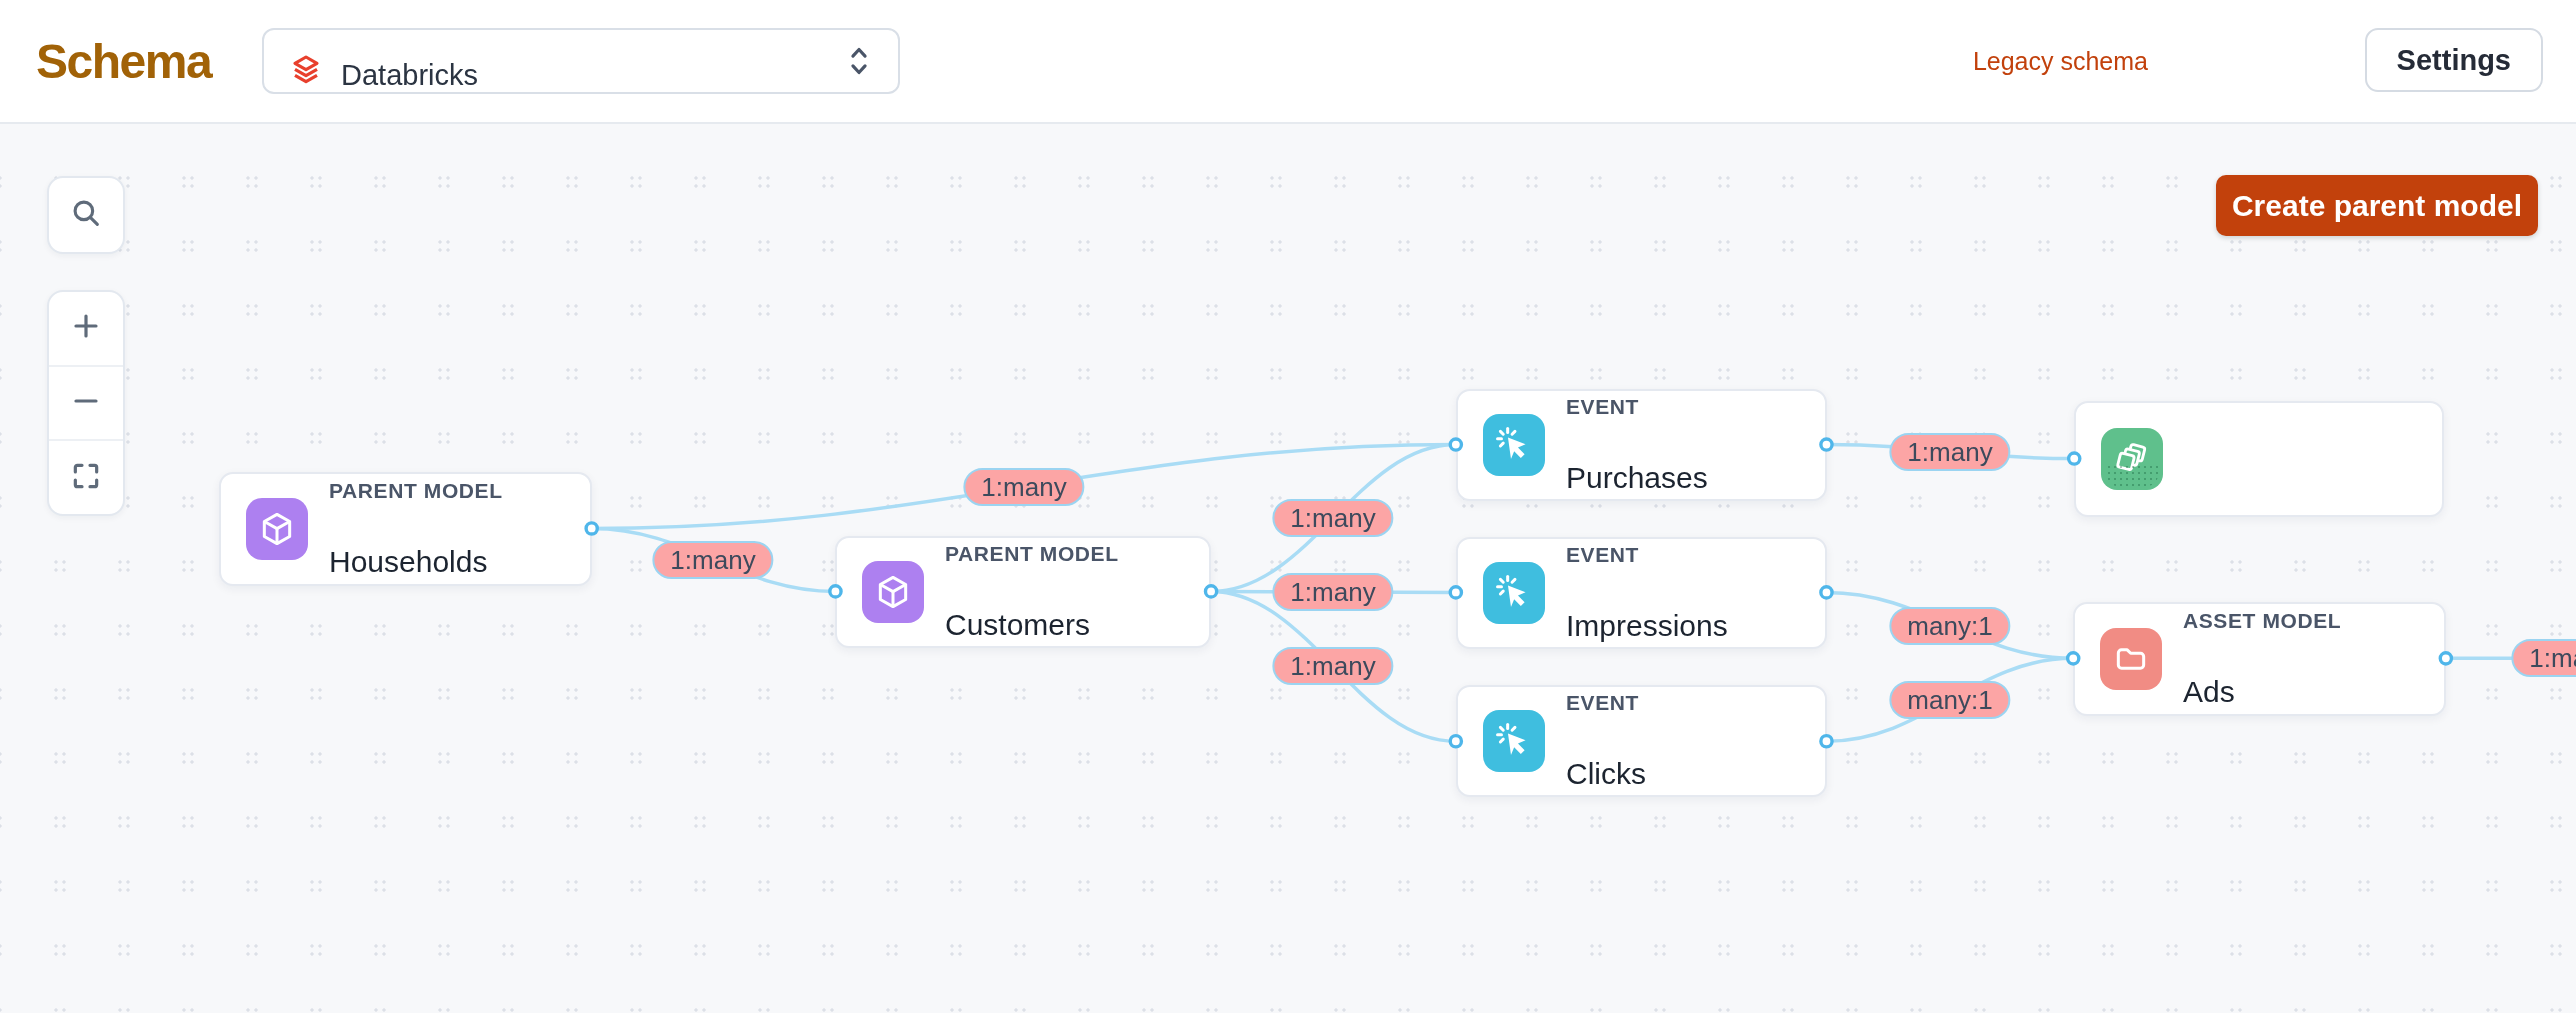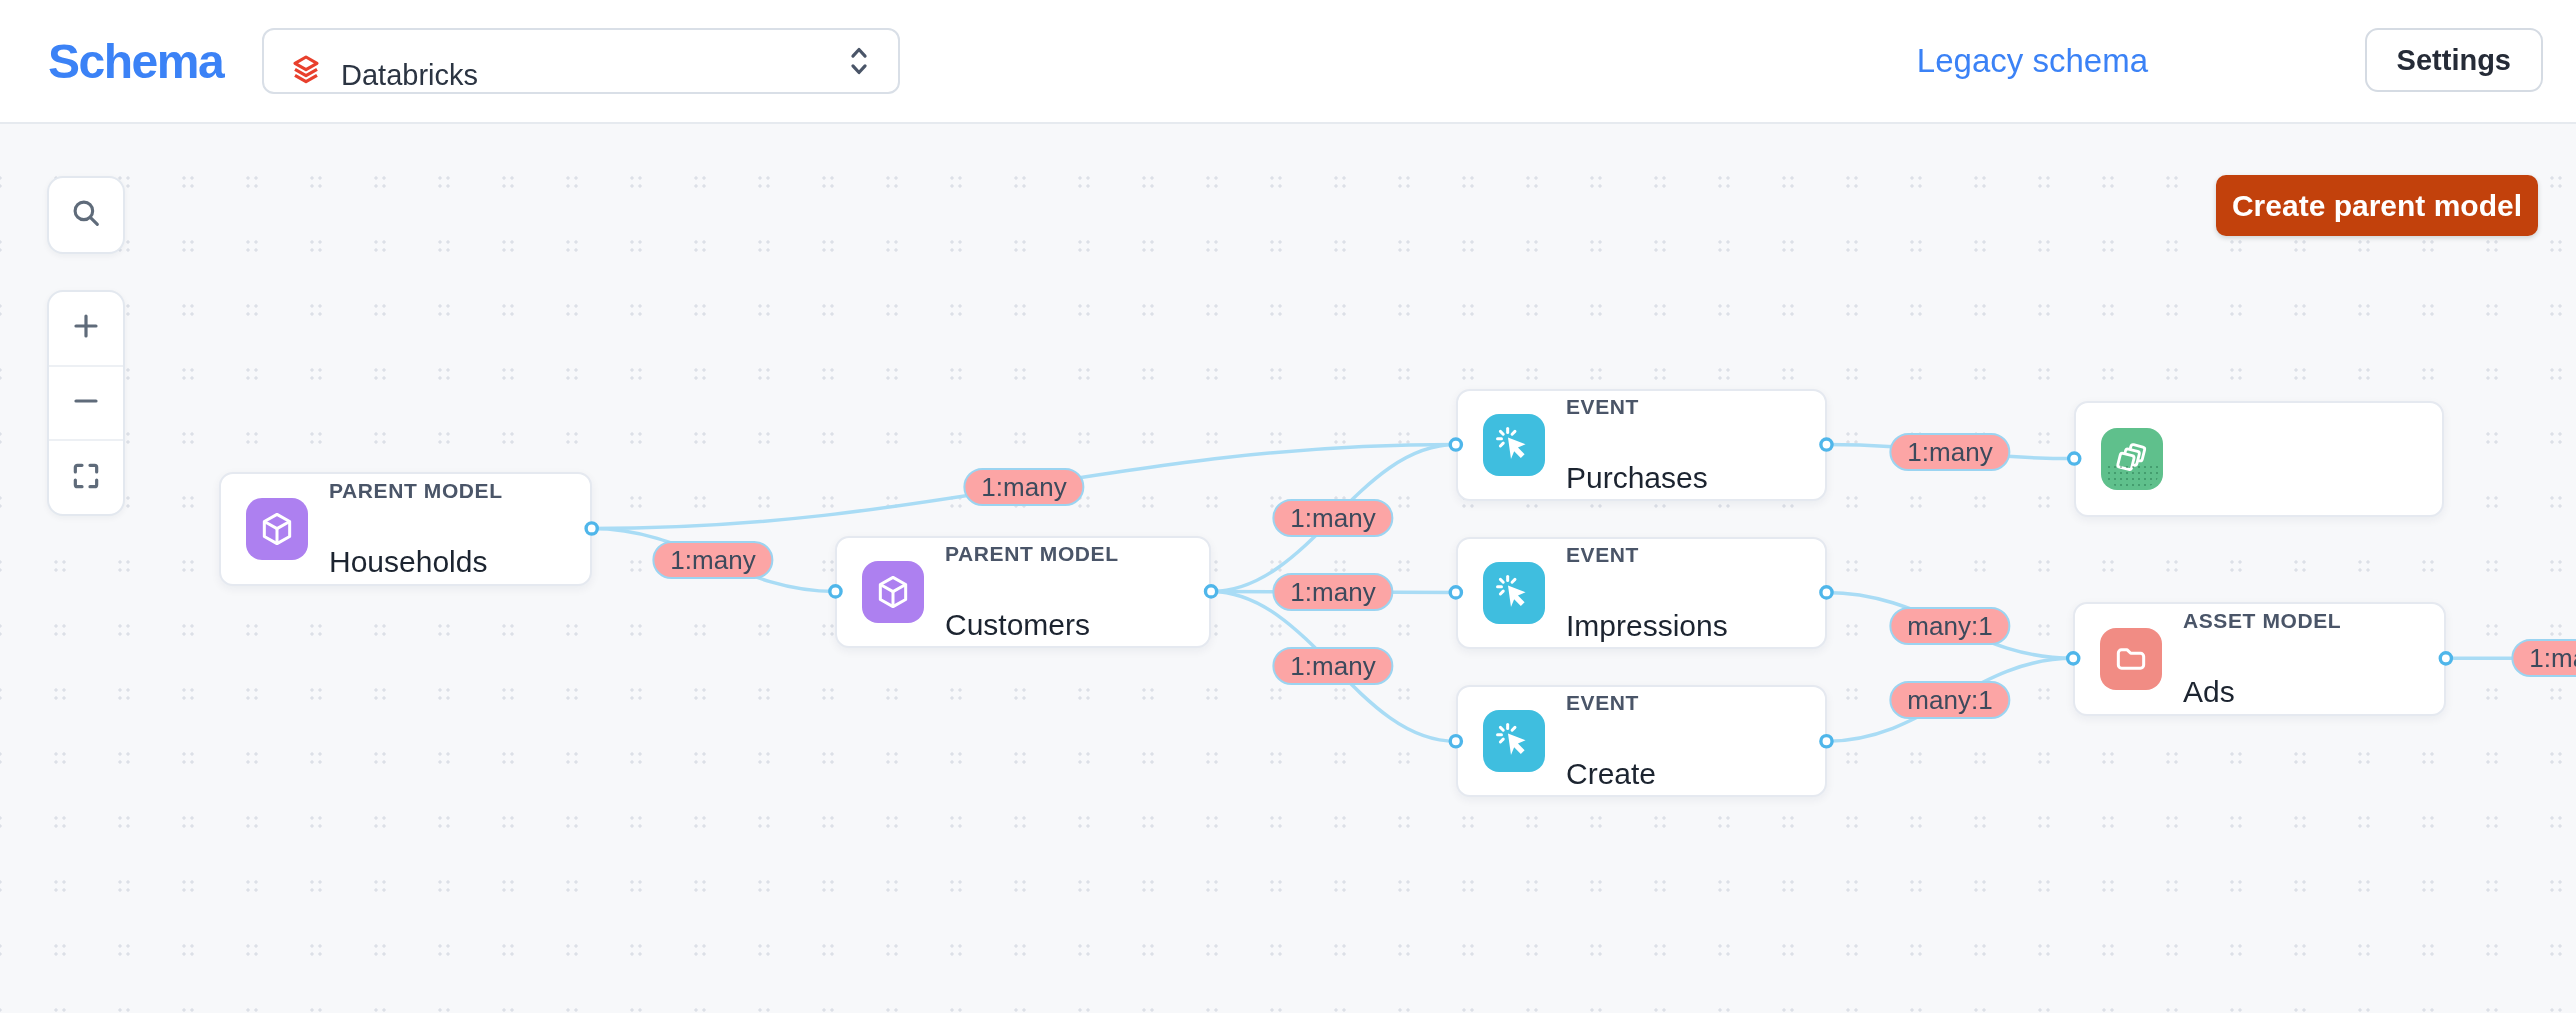--- a/index.html
+++ b/index.html
@@ -1,27 +1,27 @@
 <!DOCTYPE html>
 <html><head>
 <meta charset="utf-8">
 <style>
   html,body{margin:0;padding:0;background:#e9ebee;font-family:"Liberation Sans",sans-serif;}
   #stage{position:relative;width:2576px;height:1013px;overflow:hidden;background:#fff;}
 
   
   #header{position:absolute;left:0;top:0;width:2576px;height:122px;background:#ffffff;
           border-bottom:2px solid #e6eaef;display:flex;align-items:center;z-index:40;}
-  .logo{font-size:48px;font-weight:700;color:#3b82f6;letter-spacing:-1.5px;margin-left:48px;}
+  .logo{font-size:48px;font-weight:700;color:#a16207;letter-spacing:-1.5px;margin-left:36px;}
   .source-select{position:absolute;left:262px;top:28px;width:638px;height:66px;background:#fff;
           border:2px solid #d9dfe7;border-radius:12px;display:flex;align-items:flex-end;cursor:pointer;box-sizing:border-box;}
   .source-select .src-icon{margin-left:22px;display:flex;align-items:center;}
   .source-select .src-label{margin-left:15px;font-size:29px;color:#2b3442;}
   .source-select .updown{position:absolute;right:24px;top:50%;transform:translateY(-50%);display:flex;align-items:center;}
-  .legacy-link{position:absolute;right:428px;top:50%;transform:translateY(-50%);font-size:33px;color:#3b82f6;cursor:pointer;}
+  .legacy-link{position:absolute;right:428px;top:50%;transform:translateY(-50%);font-size:25px;color:#c2410c;cursor:pointer;}
   .settings-btn{position:absolute;right:33px;top:28px;height:64px;padding:0 30px;background:#fff;border:2px solid #d5dbe3;
           border-radius:13px;font-size:29px;font-weight:600;color:#252b37;display:flex;align-items:center;cursor:pointer;box-sizing:border-box;}
 
   
   #canvas{position:absolute;left:0;top:122px;width:2576px;height:891px;background:#f7f8fa;
     background-image:
       radial-gradient(circle,#dce0e7 1.5px,transparent 1.7px),
       radial-gradient(circle,#dce0e7 1.5px,transparent 1.7px),
       radial-gradient(circle,#dce0e7 1.5px,transparent 1.7px),
       radial-gradient(circle,#dce0e7 1.5px,transparent 1.7px);
@@ -203,21 +203,21 @@
               <path d="M8 1.6 V4.1"></path>
               <path d="M3.4 3.4 L5.2 5.2"></path>
               <path d="M1.6 8 H4.1"></path>
               <path d="M3.4 12.6 L5.2 10.8"></path>
               <path d="M12.6 3.4 L10.8 5.2"></path>
             </g>
           </svg>
         </div>
         <div class="node-text">
           <div class="node-type-label">EVENT</div>
-          <div class="node-title">Create</div>
+          <div class="node-title">Clicks</div>
         </div>
       </div>
       <div class="model-node" style="left: 2074px; top: 401px; width: 370px; height: 116px;">
         <div class="node-icon textured" style="background: rgb(95, 192, 140);">
           <svg width="40" height="40" viewBox="0 0 24 24">
             <g stroke="#fff" stroke-width="1.7" stroke-linejoin="round">
               <rect x="10.5" y="4" width="8.5" height="8.5" rx="1.4" transform="rotate(14 14.75 8.25)" fill="#5fc08c"></rect>
               <rect x="7.3" y="6.6" width="8.5" height="8.5" rx="1.4" transform="rotate(14 11.55 10.85)" fill="#5fc08c"></rect>
               <rect x="4.1" y="9.2" width="8.5" height="8.5" rx="1.4" transform="rotate(14 8.35 13.45)" fill="#5fc08c"></rect>
             </g>

